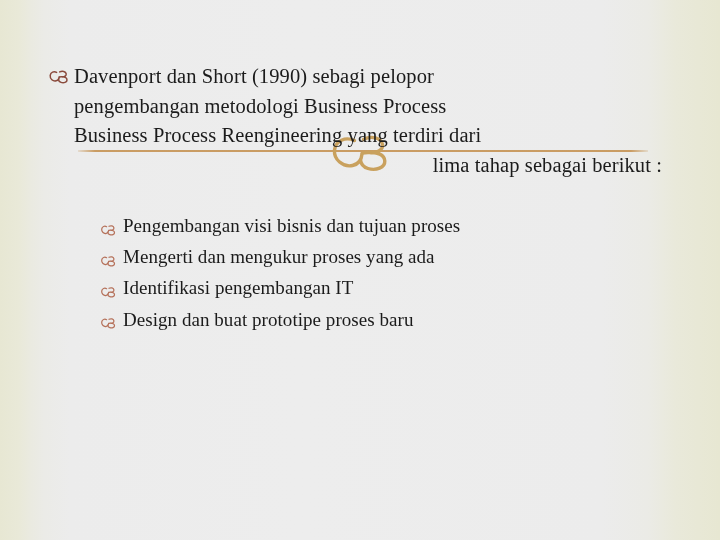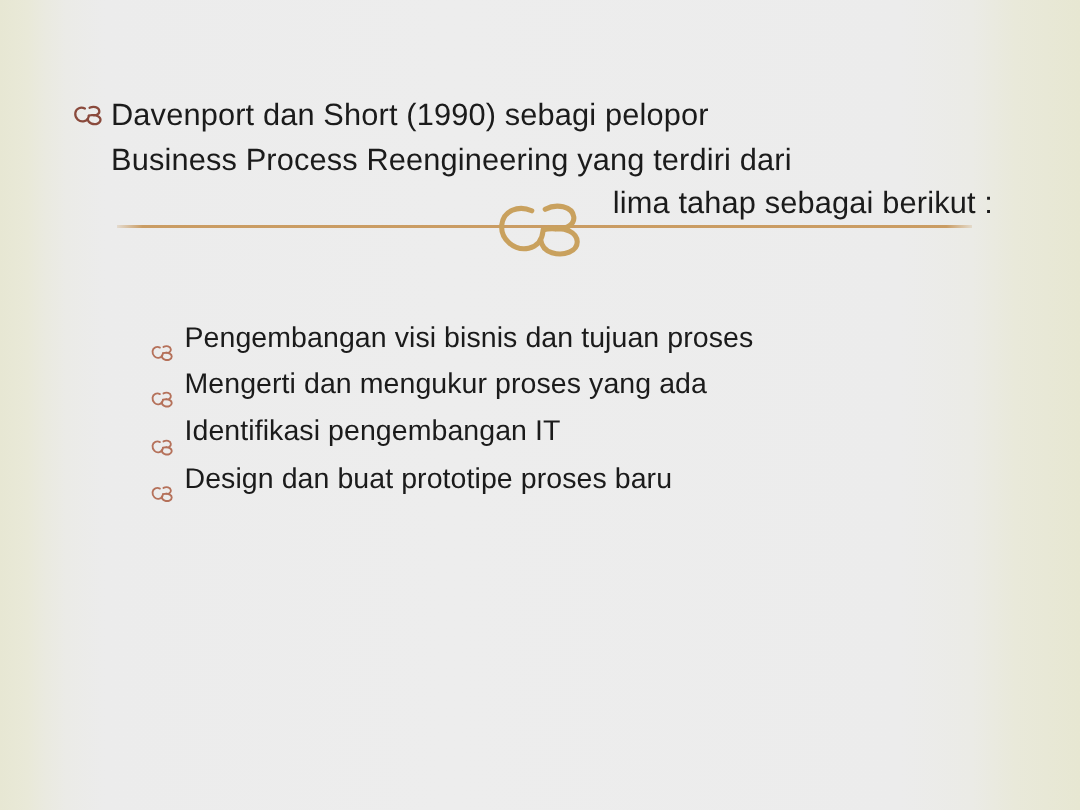--- a/index.html
+++ b/index.html
@@ -25,20 +25,21 @@
         #e9e9d8 18px,
         #eaeae0 30px,
         #ebebe7 44px,
         #ececec 70px,
         #ededed 300px,
         #ececec 600px,
         #ebebe6 648px,
         #e9e9da 676px,
         #e7e7d2 720px);
     overflow: hidden;
+    font-family: Liberation Serif, serif;
   }
 
   
   .deco-rule {
     position: absolute;
     left: 78px;
     top: 150px;
     width: 570px;
     height: 2px;
     background: linear-gradient(to right,
@@ -107,21 +108,21 @@
 
   
   .l2-list {
     position: absolute;
     left: 100px;
     top: 210px;
     width: 540px;
   }
   .l2-row {
     display: flex;
-    align-items: flex-end;
+    align-items: center;
     height: 31.2px;
   }
   .l2-bullet {
     flex: 0 0 auto;
     width: 23px;
     padding-top: 8px;
     line-height: 0;
   }
   .l2-bullet svg {
     display: block;
@@ -161,20 +162,21 @@
         <svg viewBox="0 0 21 15" xmlns="http://www.w3.org/2000/svg">
           <g fill="none" stroke="#8a4a3c" stroke-width="1.5" stroke-linecap="round">
             <path d="M8.6 3.4 C6.0 2.1, 2.6 3.0, 2.2 6.4 C1.8 9.9, 5.0 12.6, 8.2 11.8 C9.9 11.4, 11.0 10.1, 11.2 8.3"></path>
             <path d="M11.7 2.9 C14.2 1.6, 17.8 2.3, 18.2 4.9 C18.5 7.0, 16.0 8.1, 14.1 7.8 C16.2 7.7, 19.0 8.6, 19.0 10.9 C19.0 13.2, 15.8 14.4, 13.0 13.4 C11.5 12.9, 10.6 11.8, 10.4 10.3"></path>
             <path d="M11.2 8.0 C12.1 7.8, 13.2 7.7, 14.1 7.8"></path>
           </g>
         </svg>
       </div>
       <div class="l1-text">
         <p>Davenport dan Short (1990) sebagi pelopor</p>
+        <p>pengembangan metodologi Business Process</p>
         <p>Business Process Reengineering yang terdiri dari</p>
         <p class="lastline">lima tahap sebagai berikut :</p>
       </div>
     </div>
 
     <div class="l2-list">
 
       <div class="l2-row">
         <div class="l2-bullet">
           <svg viewBox="0 0 16 12" xmlns="http://www.w3.org/2000/svg">

